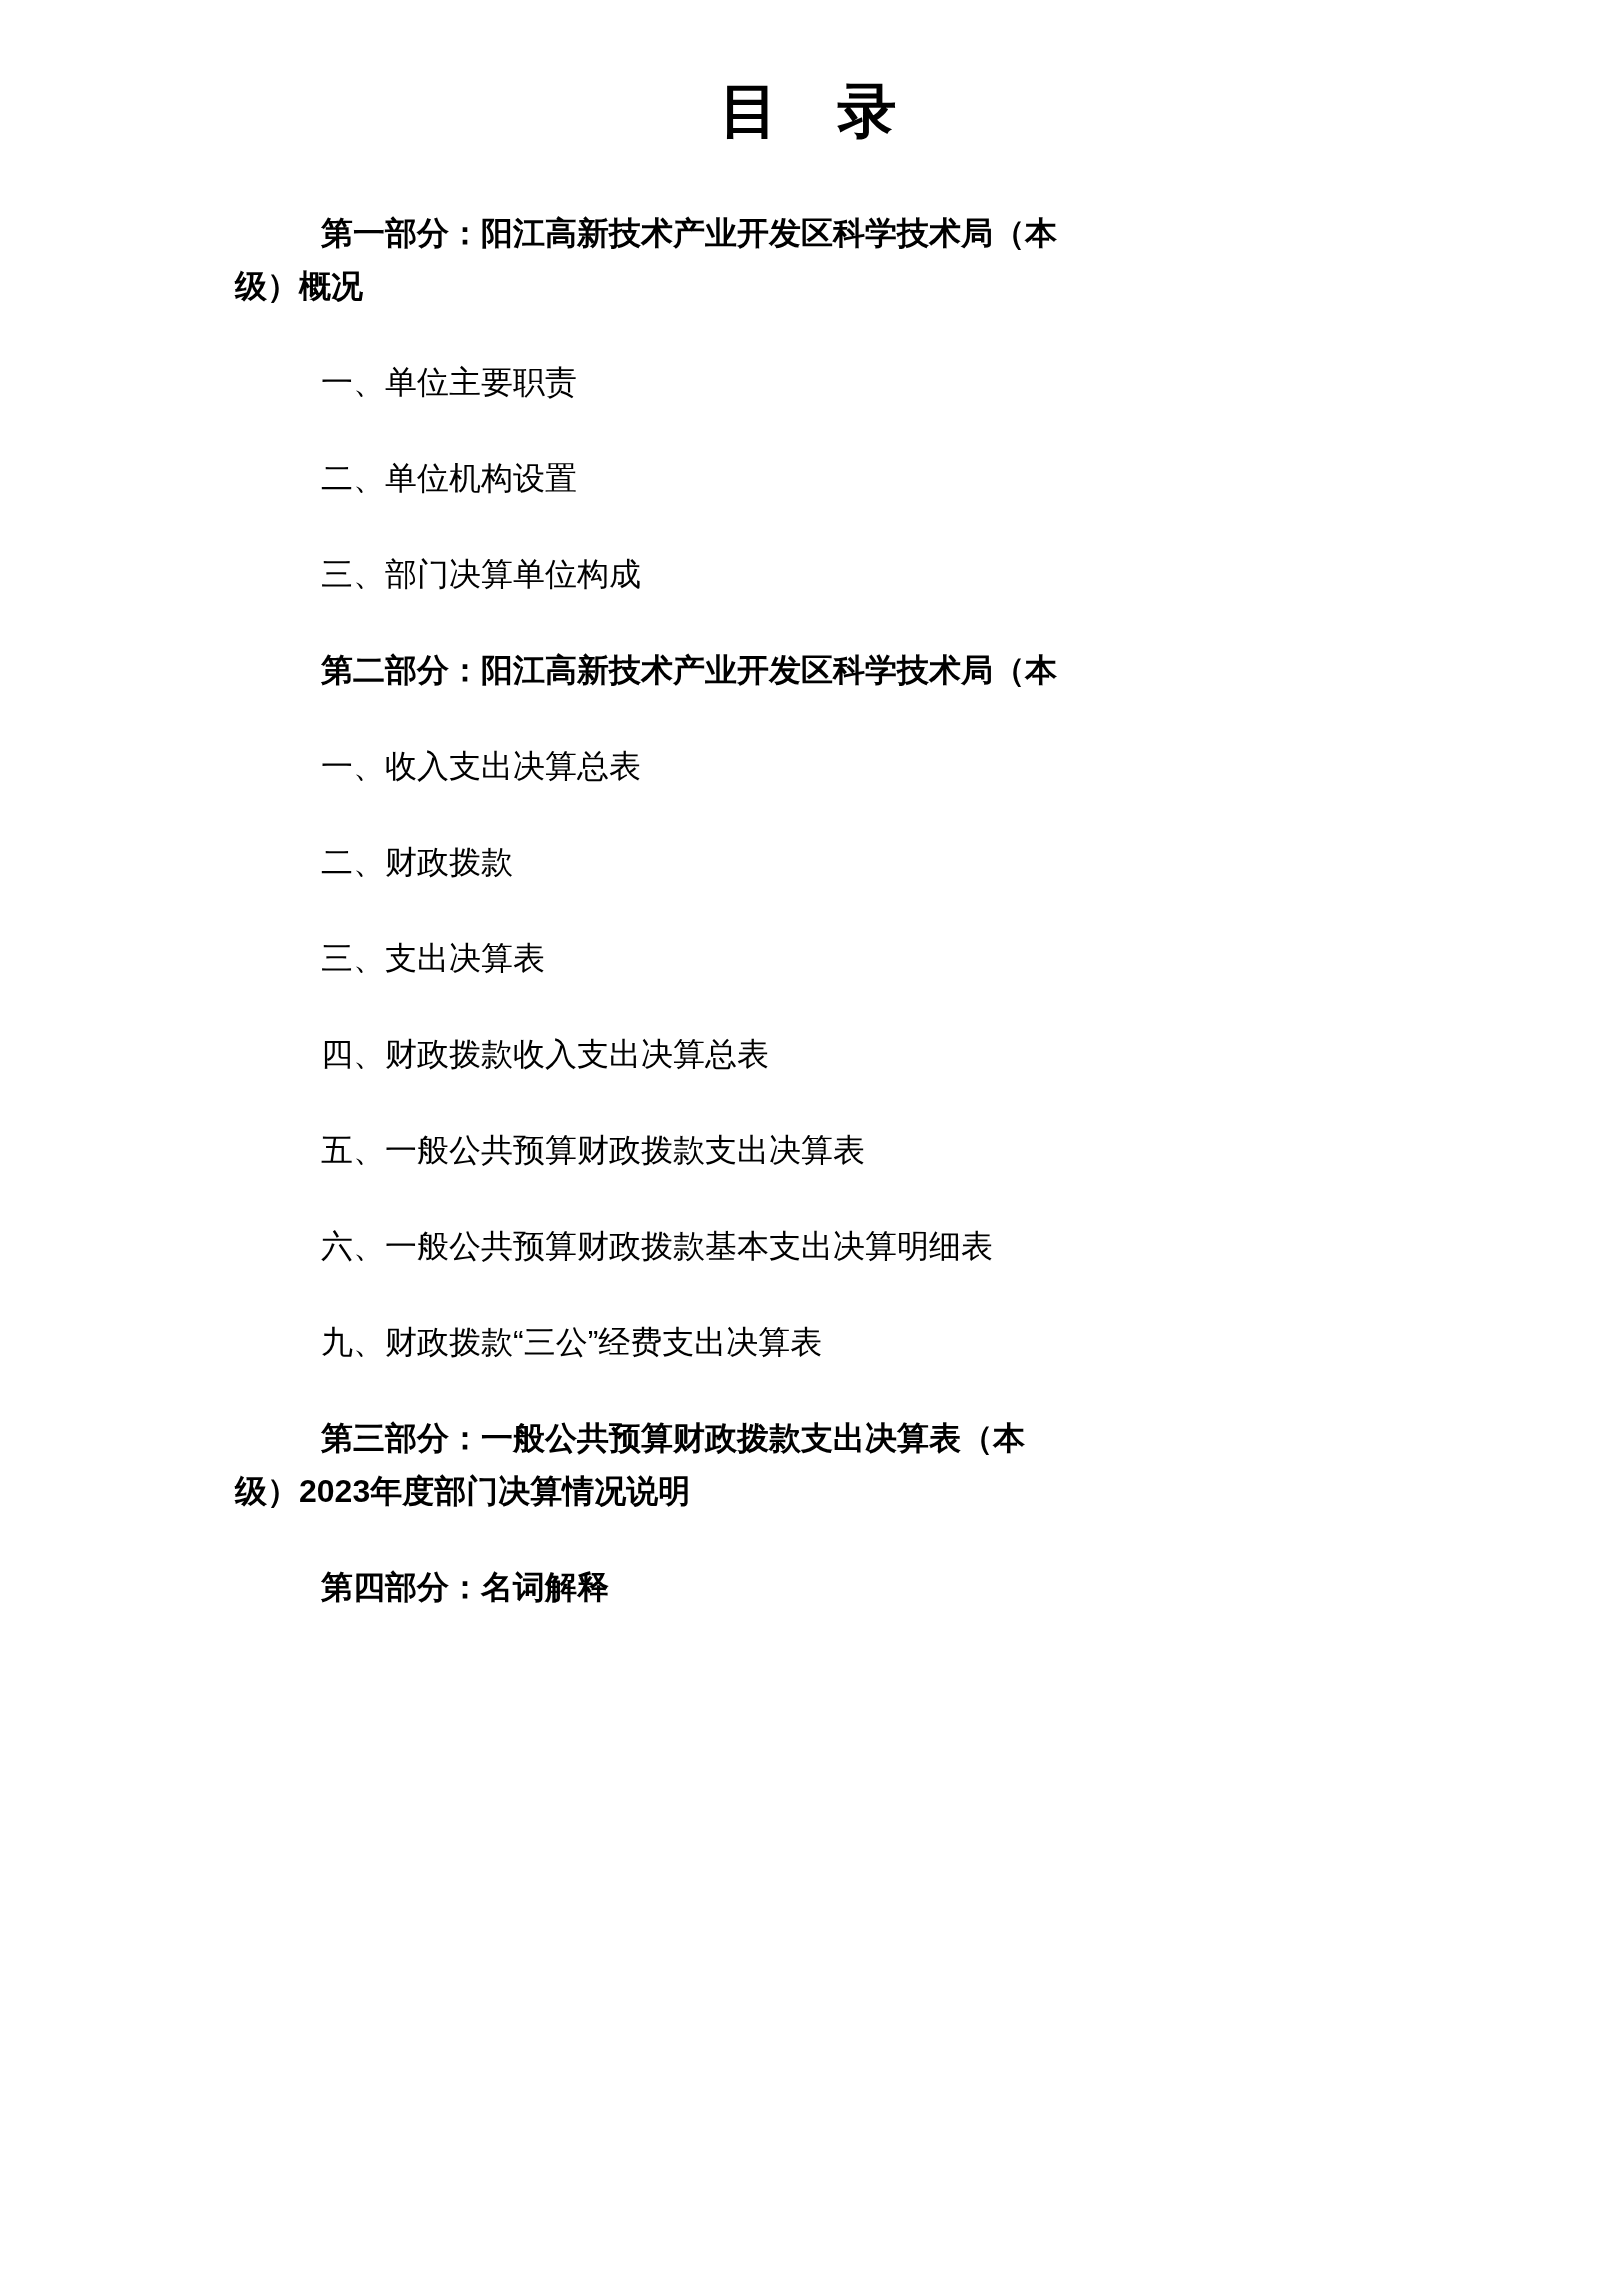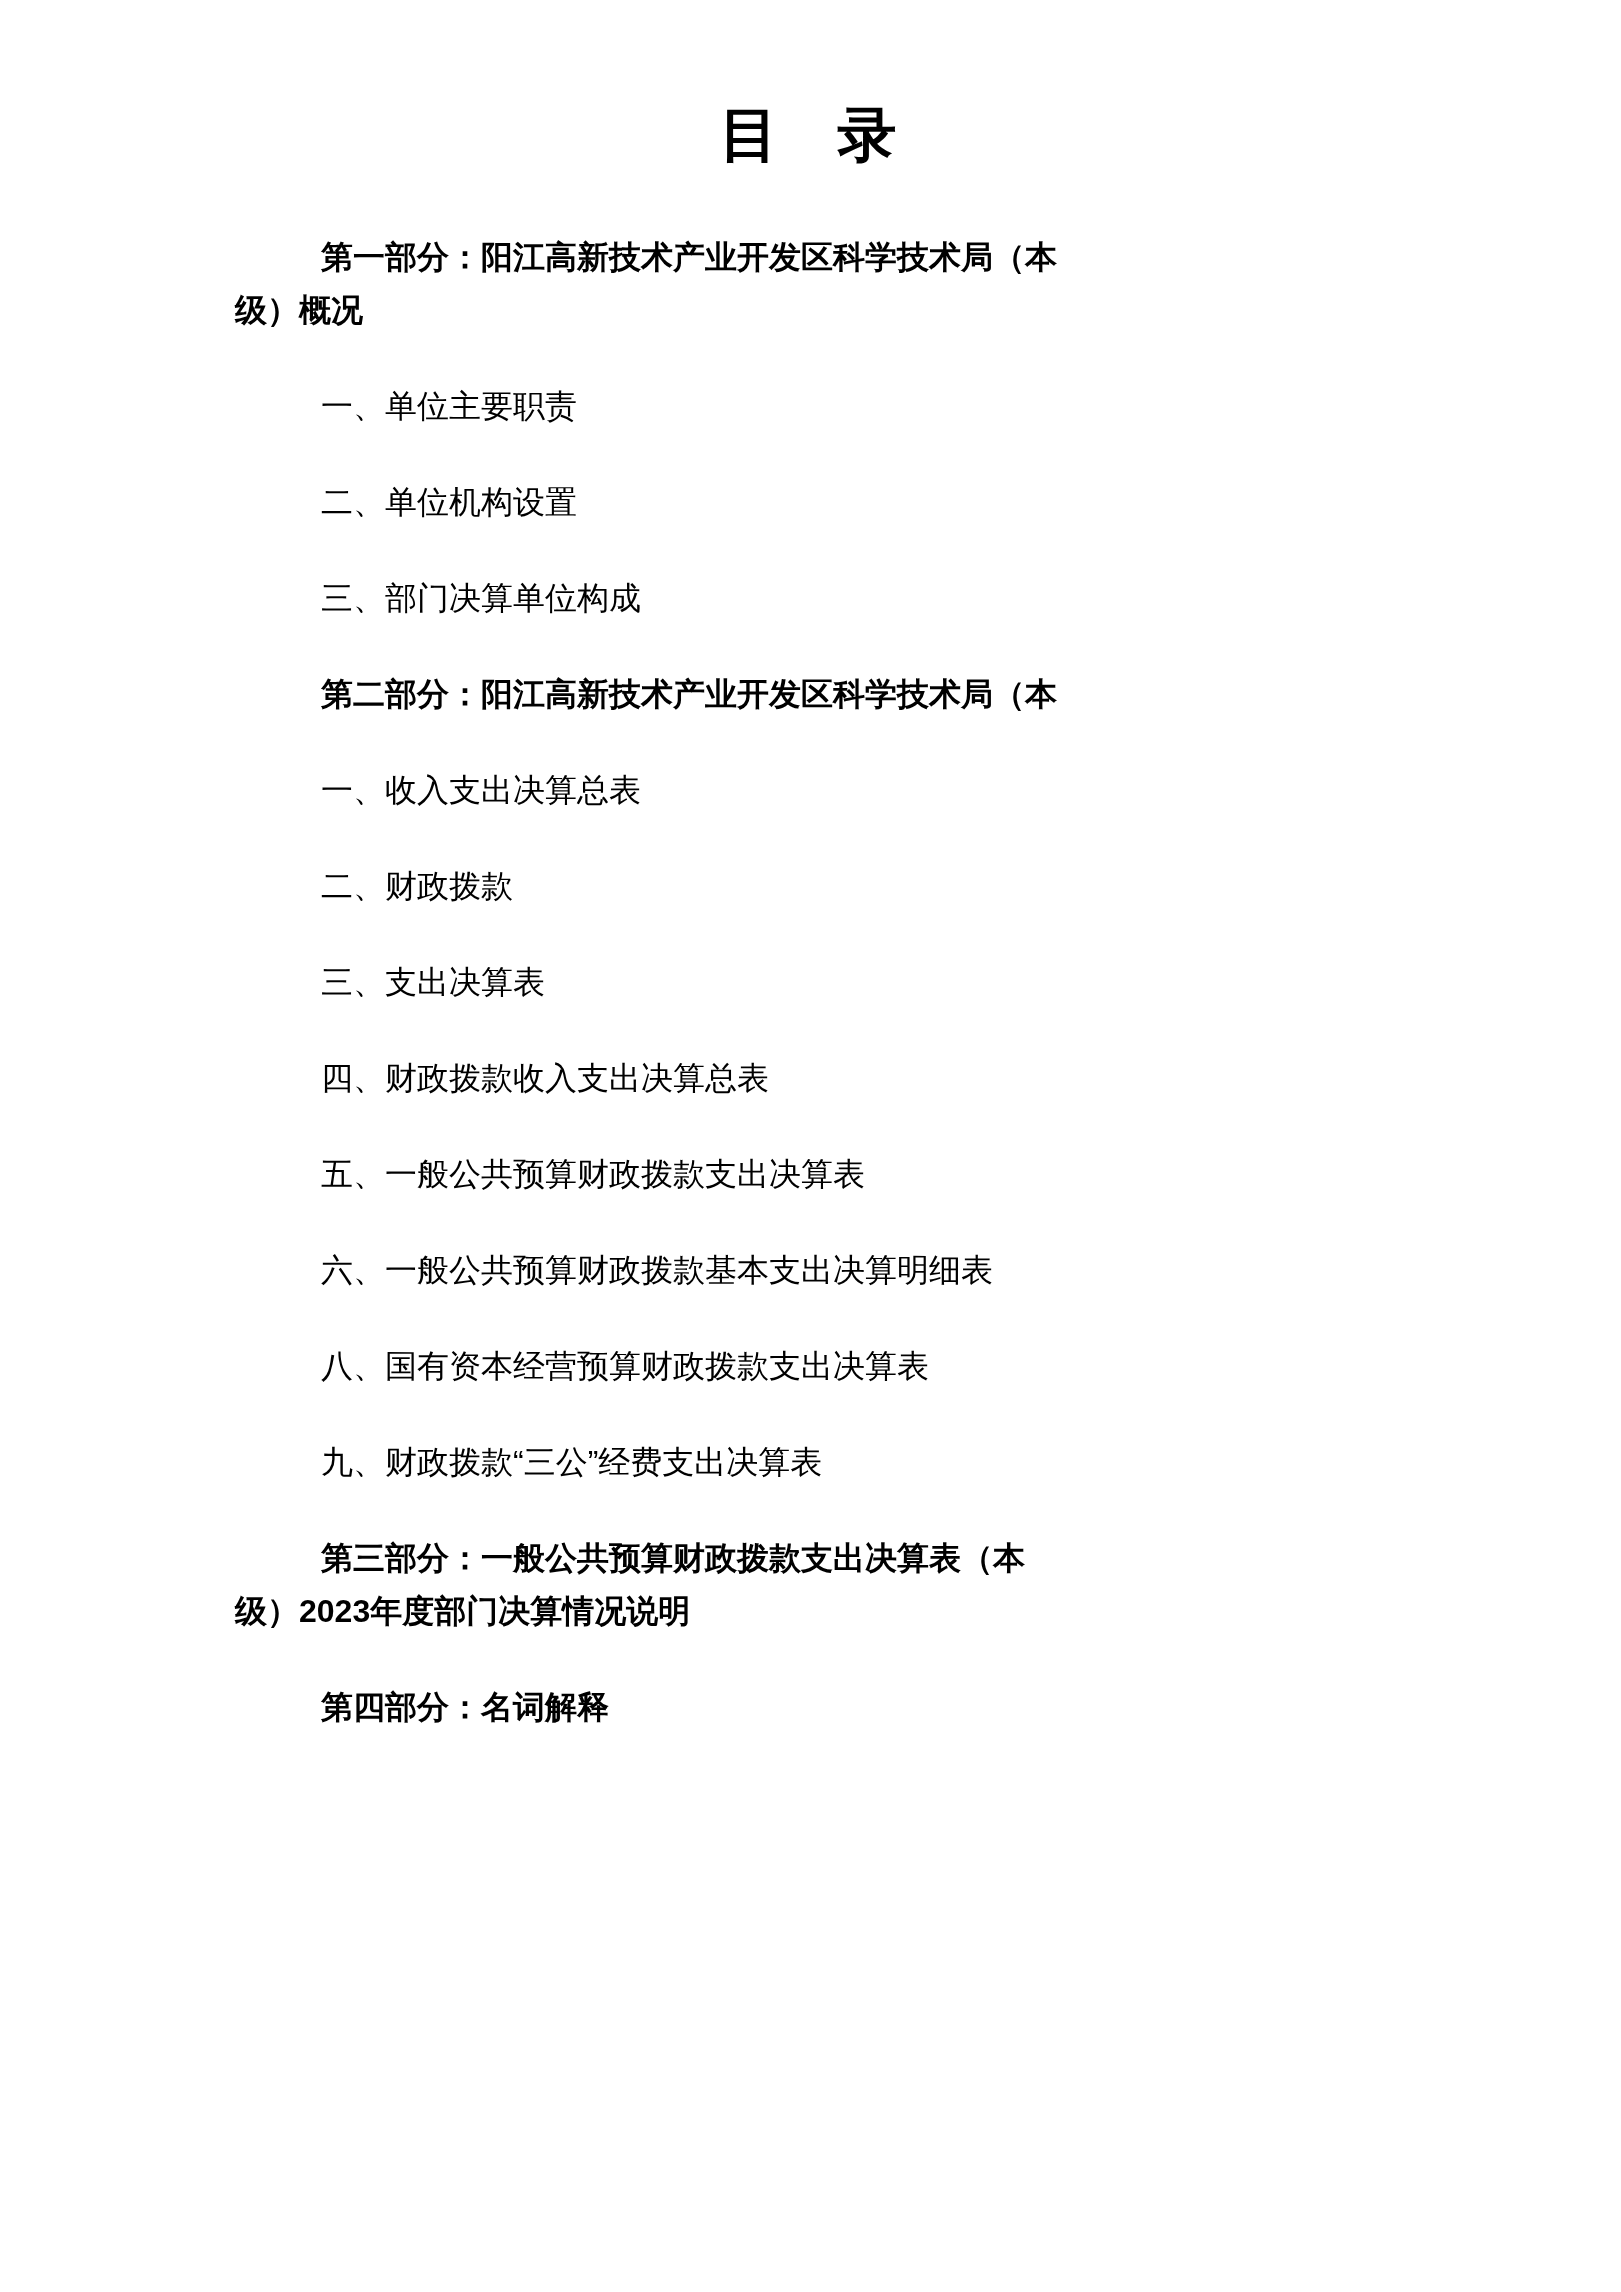--- a/index.html
+++ b/index.html
@@ -8,21 +8,21 @@
     background: #ffffff;
   }
   .page {
     position: relative;
     width: 1621px;
     height: 2293px;
     background: #ffffff;
     color: #000000;
     font-family: "Liberation Sans", "DejaVu Sans", sans-serif;
     box-sizing: border-box;
-    padding: 100px 240px 0 235px;
+    padding: 76px 240px 0 235px;
     overflow: hidden;
   }
   .doc-title {
     margin: 0;
     font-size: 59px;
     line-height: 71px;
     font-weight: bold;
     text-align: center;
     white-space: nowrap;
   }
@@ -64,21 +64,20 @@
   <div class="section">
     <div class="heading">
       <div class="hline indent">第二部分：阳江高新技术产业开发区科学技术局（本</div>
     </div>
     <div class="item indent">一、收入支出决算总表</div>
     <div class="item indent">二、财政拨款</div>
     <div class="item indent">三、支出决算表</div>
     <div class="item indent">四、财政拨款收入支出决算总表</div>
     <div class="item indent">五、一般公共预算财政拨款支出决算表</div>
     <div class="item indent">六、一般公共预算财政拨款基本支出决算明细表</div>
-    <div class="item indent">八、国有资本经营预算财政拨款支出决算表</div>
     <div class="item indent">九、财政拨款“三公”经费支出决算表</div>
   </div>
 
   <div class="section">
     <div class="heading">
       <div class="hline indent">第三部分：一般公共预算财政拨款支出决算表（本</div>
       <div class="hline">级）2023年度部门决算情况说明</div>
     </div>
   </div>
 

